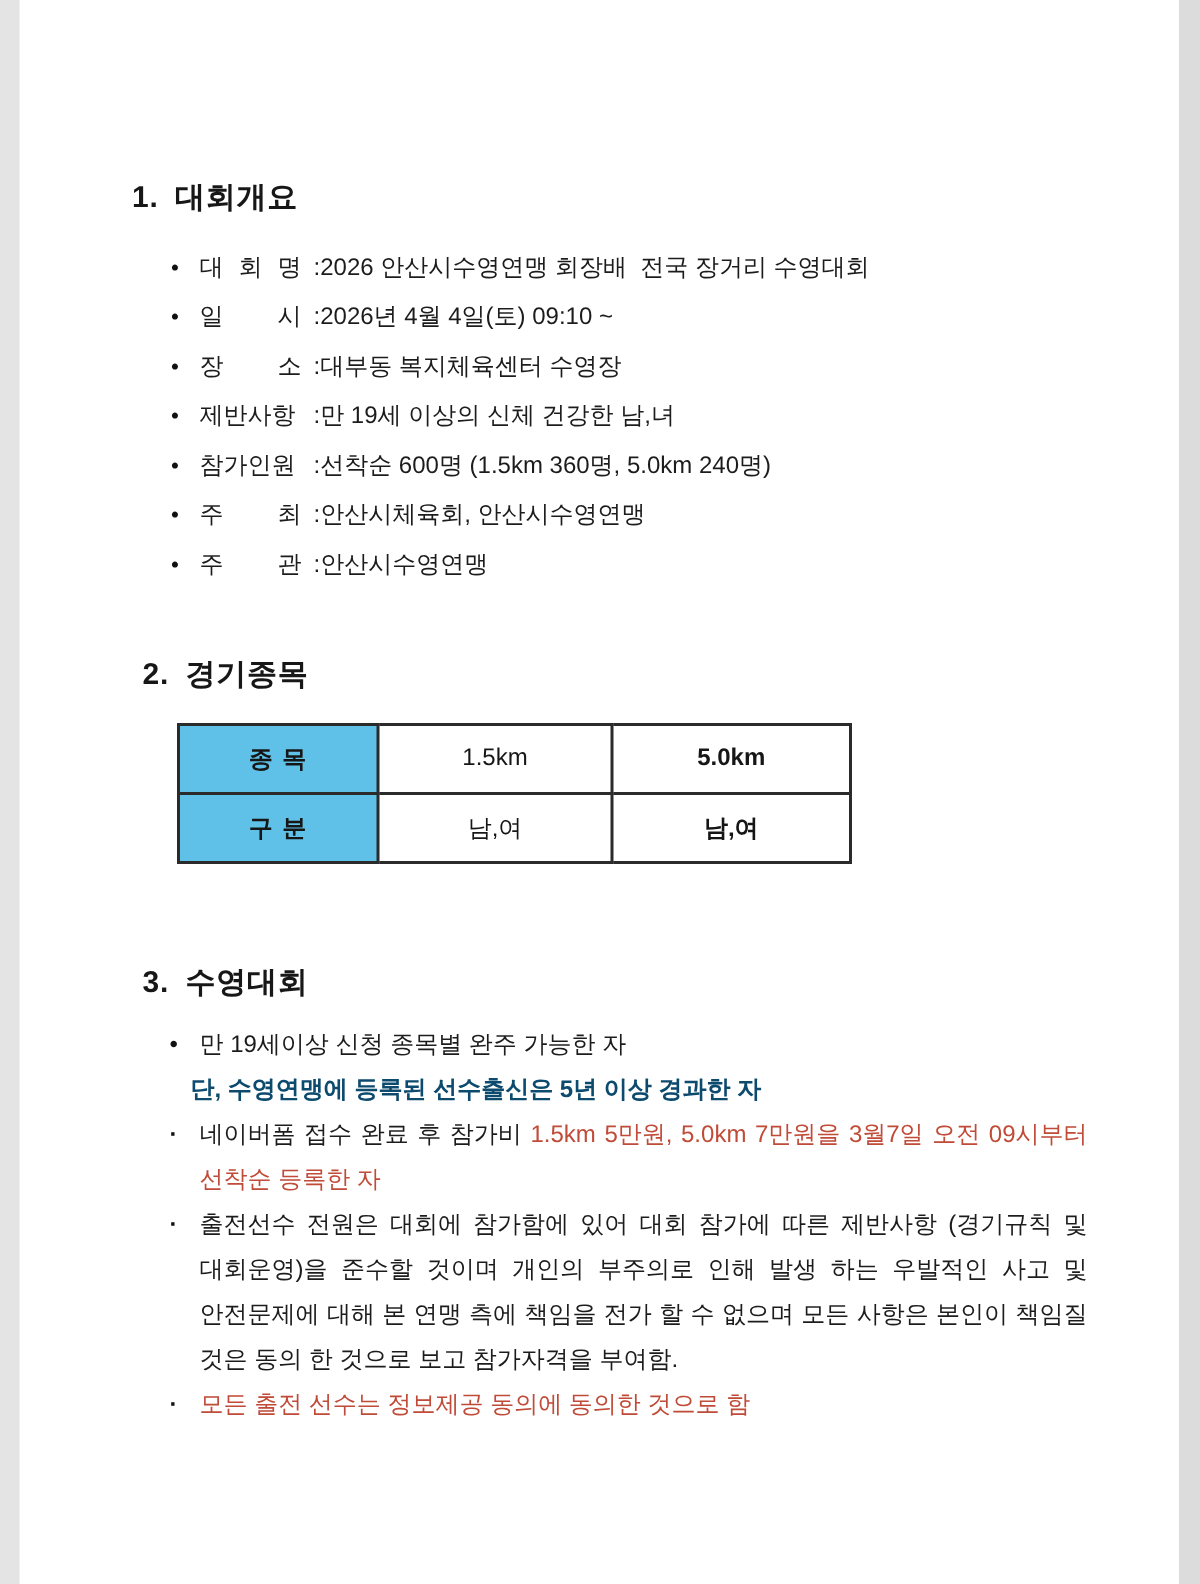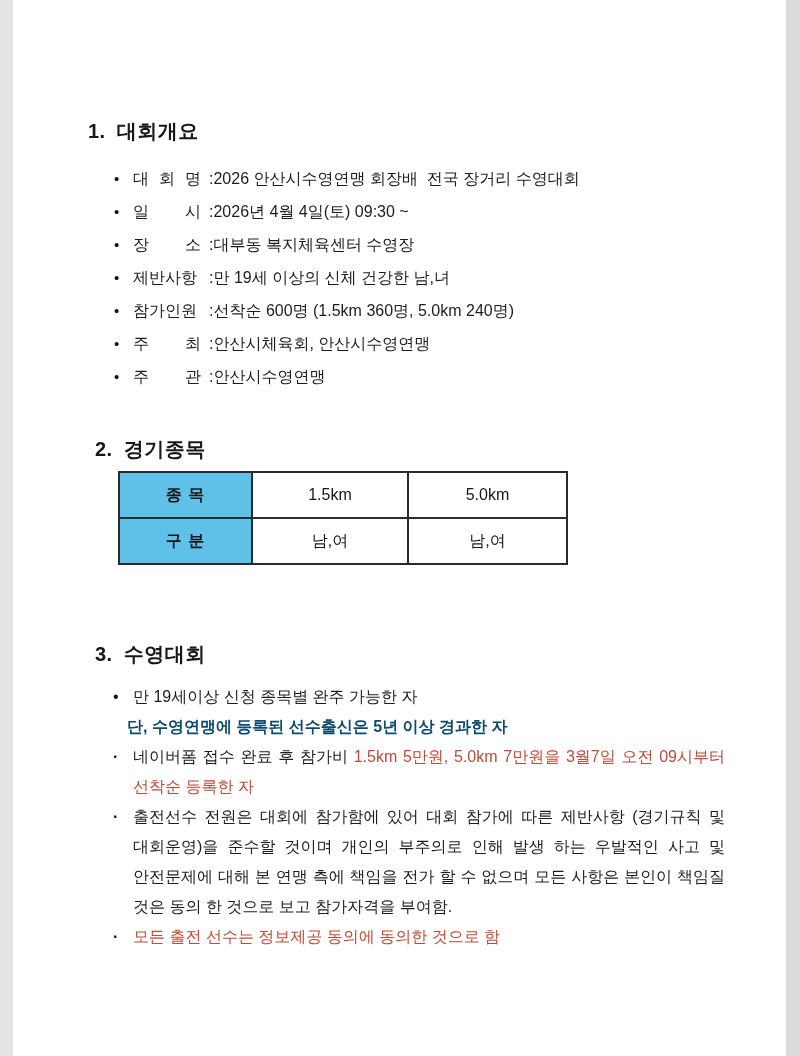--- a/index.html
+++ b/index.html
@@ -27,32 +27,32 @@
   .ov-list{margin-top:17px;}
   .ov-row{position:relative;padding-left:45px;height:33px;line-height:33px;font-size:16px;}
   .ov-row .bullet{position:absolute;left:26px;top:0;font-size:15px;line-height:33px;color:#111;}
   .ov-label{display:inline-block;width:68px;text-align:justify;text-align-last:justify;vertical-align:top;}
   .ov-colon{display:inline-block;margin-left:8px;vertical-align:top;}
   .ov-value{display:inline-block;margin-left:0;white-space:pre;vertical-align:top;}
 
   
   .sec2-heading{position:absolute;left:95px;top:436px;}
   .event-table{
-    position:absolute;left:118px;top:471px;
+    position:absolute;left:118px;top:482px;
     border-collapse:collapse;table-layout:fixed;
   }
   .event-table td{
     border:2px solid #2b2b2b;
     height:44px;text-align:center;vertical-align:middle;
     font-size:16px;color:#161616;padding:0;
   }
   .event-table td.head{background:#5fc0e8;font-weight:600;letter-spacing:1px;}
   .col-head{width:131px;}
   .col-a{width:154px;}
-  .col-b{width:157px;}
+  .col-b{width:157px;font-weight:bold;}
 
   
   .sec3{position:absolute;left:95px;top:641px;width:640px;}
   .q-list{margin-top:14px;margin-left:18px;font-size:16px;line-height:30px;}
   .q-item{position:relative;padding-left:20px;}
   .q-item .bullet{position:absolute;left:0;top:0;line-height:30px;color:#111;}
   .q-item .bullet.small{font-weight:bold;}
   .q-bold-line{padding-left:14px;font-weight:bold;color:#0c4a6e;}
   .q-par{width:592px;text-align:justify;word-break:keep-all;}
   .red{color:#c04b38;text-align:center;}
@@ -69,21 +69,21 @@
       <span class="num">1.</span>
       <span>대회개요</span>
     </div>
     <div class="ov-list">
       <div class="ov-row">
         <span class="bullet">•</span>
         <span class="ov-label">대 회 명</span><span class="ov-colon">:</span><span class="ov-value">2026 안산시수영연맹 회장배  전국 장거리 수영대회</span>
       </div>
       <div class="ov-row">
         <span class="bullet">•</span>
-        <span class="ov-label">일 시</span><span class="ov-colon">:</span><span class="ov-value">2026년 4월 4일(토) 09:30 ~</span>
+        <span class="ov-label">일 시</span><span class="ov-colon">:</span><span class="ov-value">2026년 4월 4일(토) 09:10 ~</span>
       </div>
       <div class="ov-row">
         <span class="bullet">•</span>
         <span class="ov-label">장 소</span><span class="ov-colon">:</span><span class="ov-value">대부동 복지체육센터 수영장</span>
       </div>
       <div class="ov-row">
         <span class="bullet">•</span>
         <span class="ov-label">제반사항</span><span class="ov-colon">:</span><span class="ov-value">만 19세 이상의 신체 건강한 남,녀</span>
       </div>
       <div class="ov-row">

